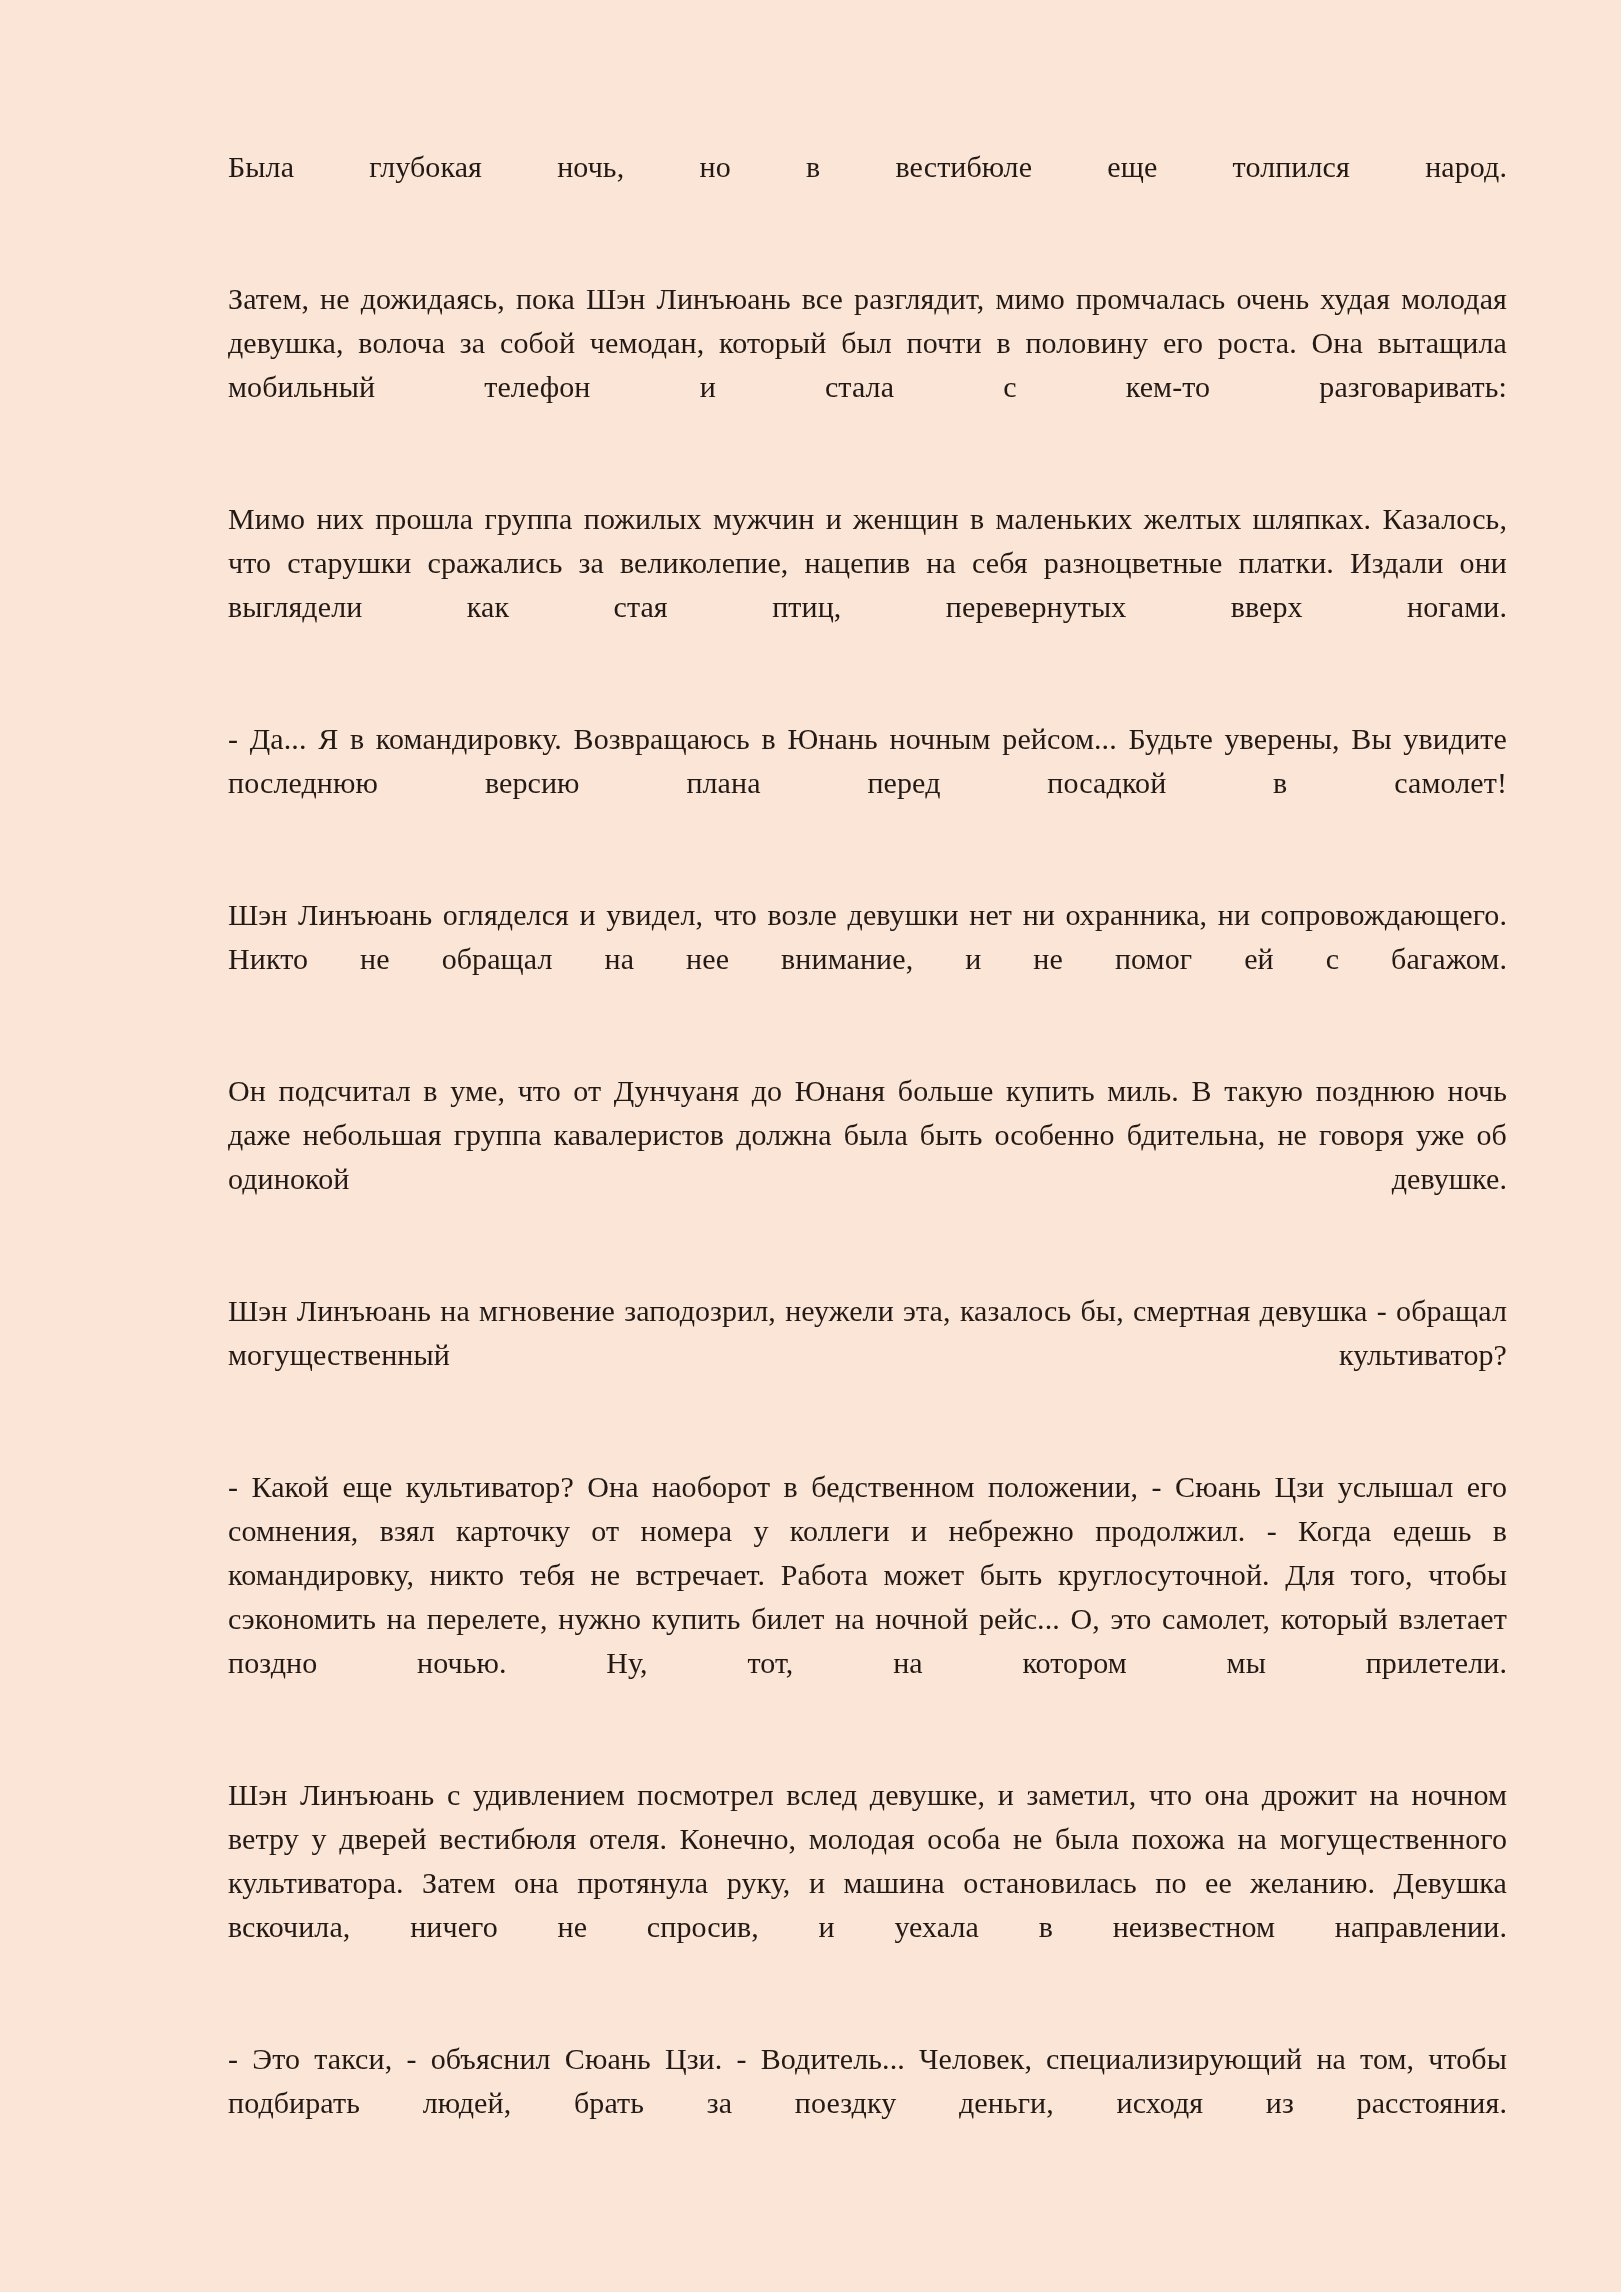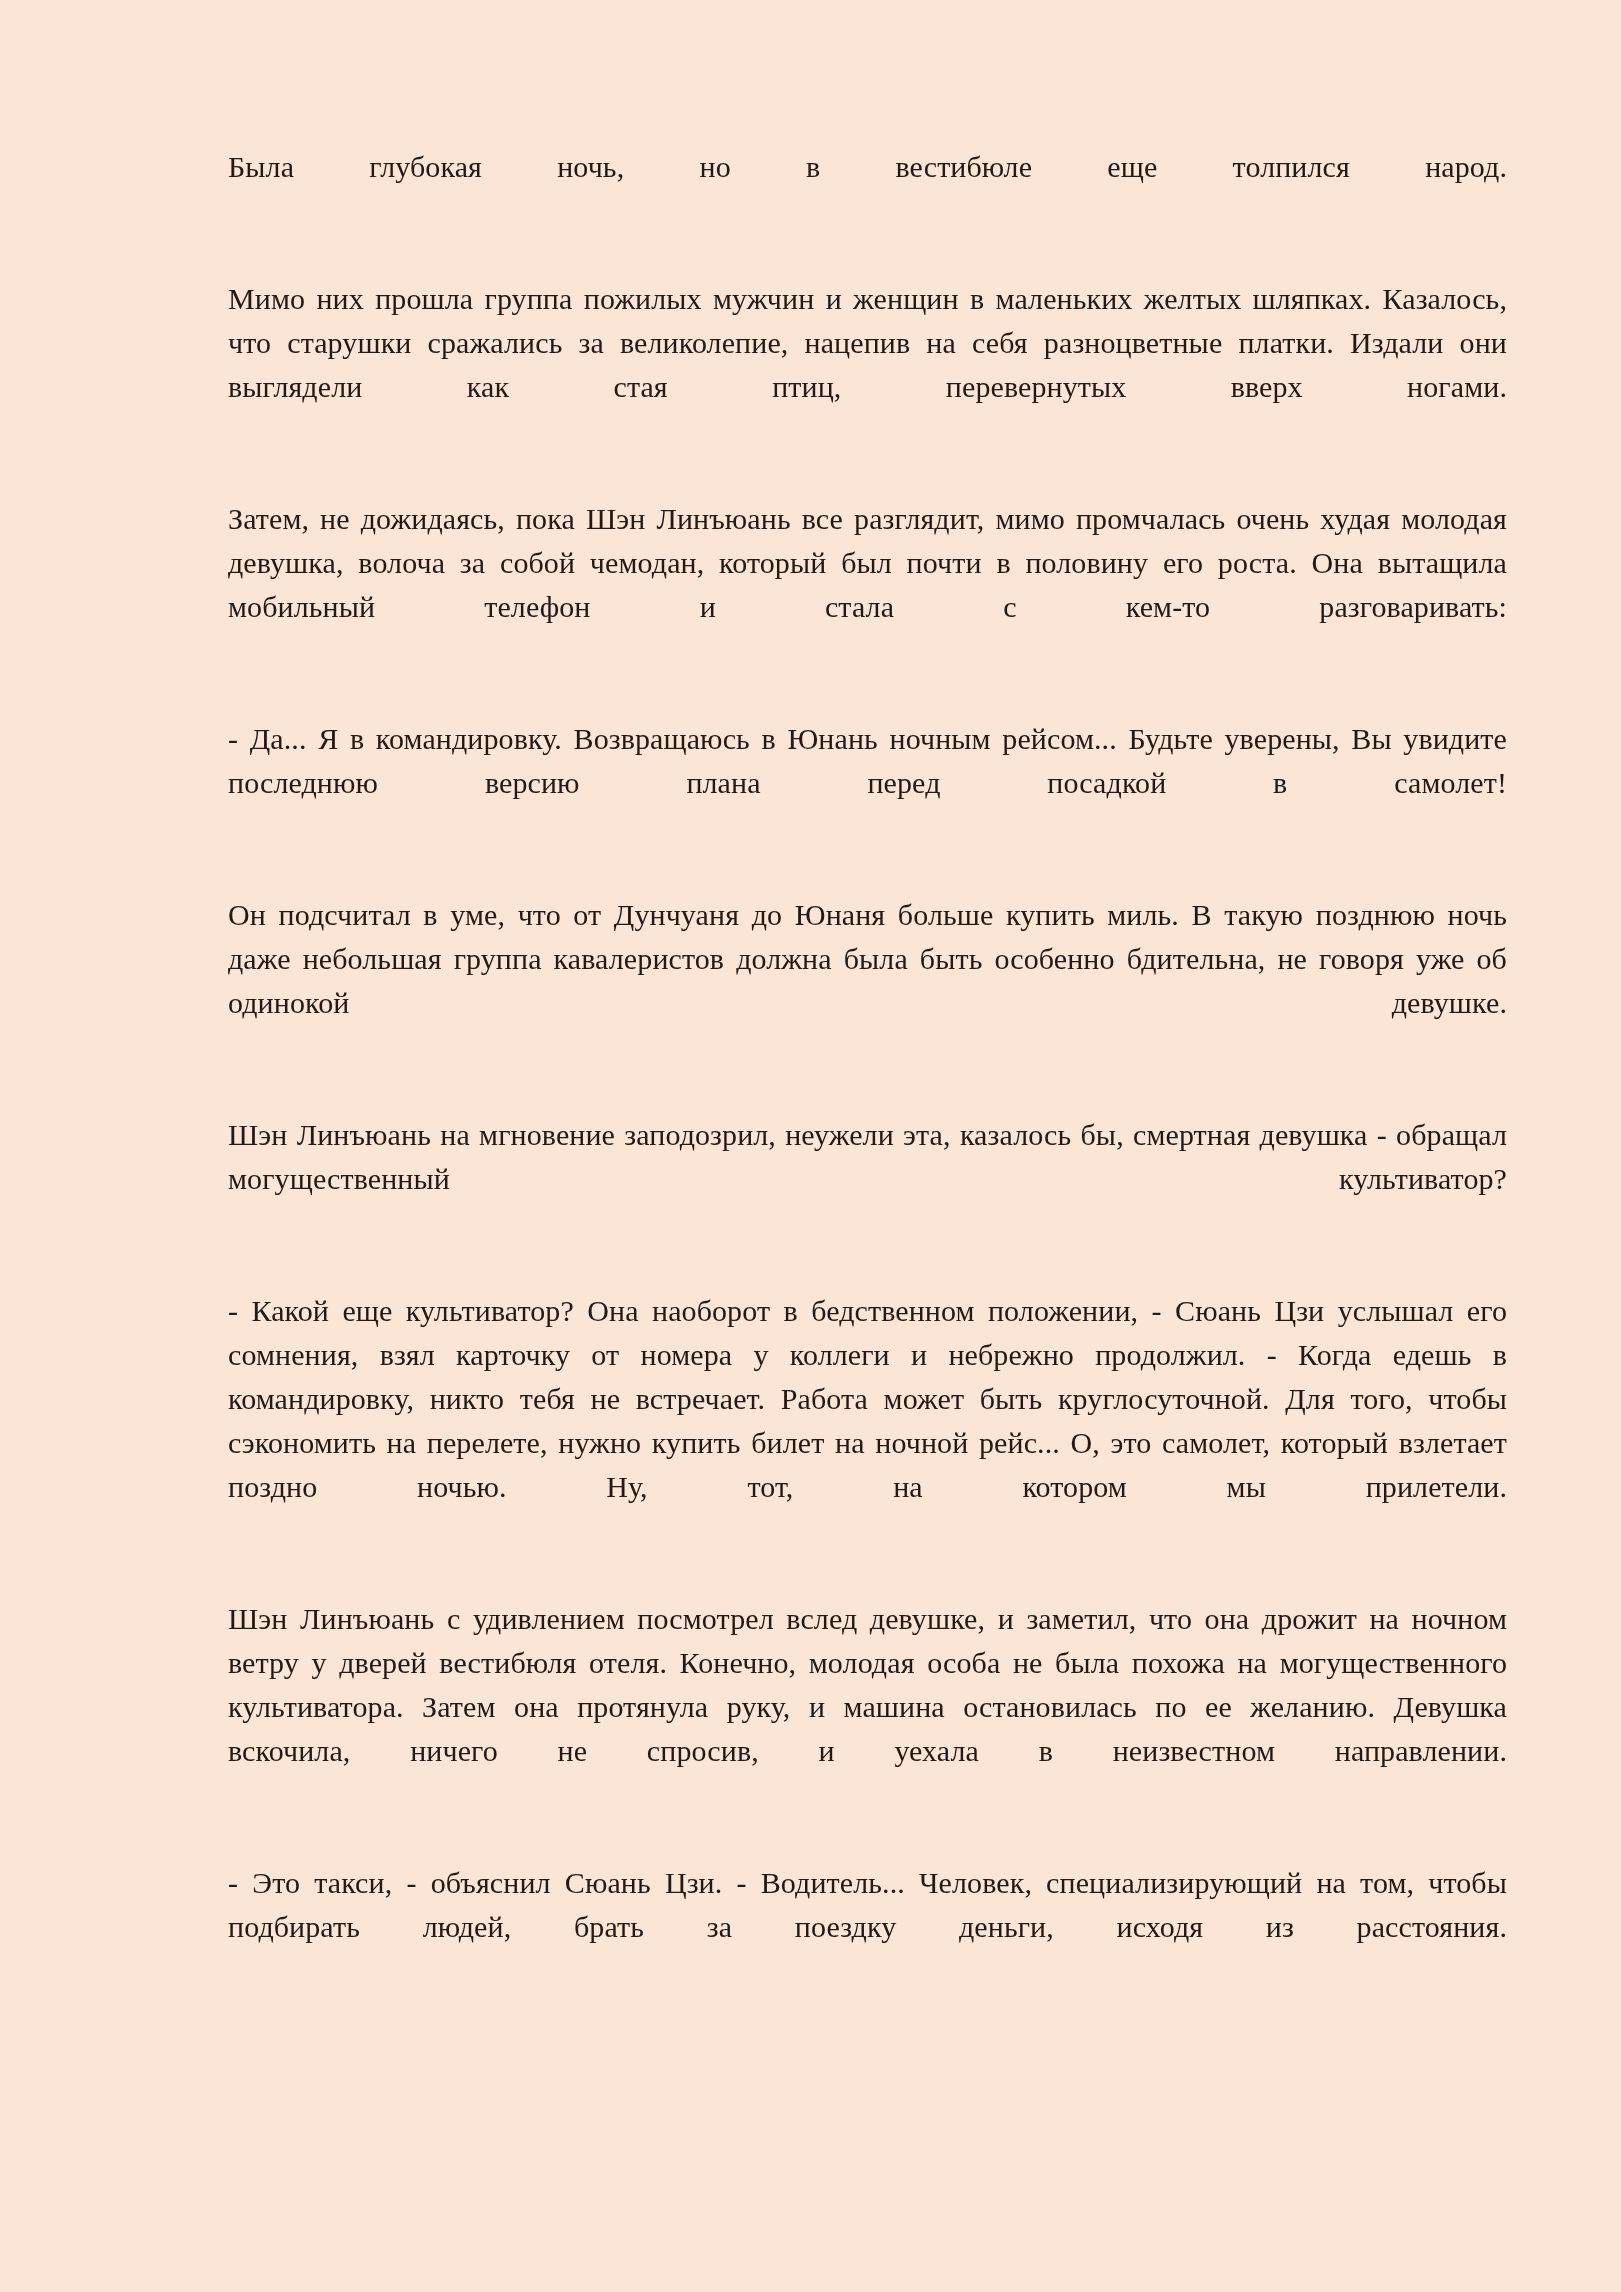--- a/index.html
+++ b/index.html
@@ -52,23 +52,24 @@
     display: inline-block;
     width: 100%;
   }
 </style>
 </head>
 <body>
 
 <div class="page">
   <div class="doc-body">
     <p class="para">Была глубокая ночь, но в вестибюле еще толпился народ.</p>
+    <p class="para">Затем, не дожидаясь, пока Шэн Линъюань все разглядит, мимо промчалась очень худая молодая девушка, волоча за собой чемодан, который был почти в половину его роста. Она вытащила мобильный телефон и стала с кем-то разговаривать:</p>
     <p class="para">Мимо них прошла группа пожилых мужчин и женщин в маленьких желтых шляпках. Казалось, что старушки сражались за великолепие, нацепив на себя разноцветные платки. Издали они выглядели как стая птиц, перевернутых вверх ногами.</p>
-    <p class="para">Затем, не дожидаясь, пока Шэн Линъюань все разглядит, мимо промчалась очень худая молодая девушка, волоча за собой чемодан, который был почти в половину его роста. Она вытащила мобильный телефон и стала с кем-то разговаривать:</p>
     <p class="para">- Да... Я в командировку. Возвращаюсь в Юнань ночным рейсом... Будьте уверены, Вы увидите последнюю версию плана перед посадкой в самолет!</p>
+    <p class="para">Шэн Линъюань огляделся и увидел, что возле девушки нет ни охранника, ни сопровождающего. Никто не обращал на нее внимание, и не помог ей с багажом.</p>
     <p class="para">Он подсчитал в уме, что от Дунчуаня до Юнаня больше купить миль. В такую позднюю ночь даже небольшая группа кавалеристов должна была быть особенно бдительна, не говоря уже об одинокой девушке.</p>
     <p class="para">Шэн Линъюань на мгновение заподозрил, неужели эта, казалось бы, смертная девушка - обращал могущественный культиватор?</p>
     <p class="para">- Какой еще культиватор? Она наоборот в бедственном положении, - Сюань Цзи услышал его сомнения, взял карточку от номера у коллеги и небрежно продолжил. - Когда едешь в командировку, никто тебя не встречает. Работа может быть круглосуточной. Для того, чтобы сэкономить на перелете, нужно купить билет на ночной рейс... О, это самолет, который взлетает поздно ночью. Ну, тот, на котором мы прилетели.</p>
     <p class="para">Шэн Линъюань с удивлением посмотрел вслед девушке, и заметил, что она дрожит на ночном ветру у дверей вестибюля отеля. Конечно, молодая особа не была похожа на могущественного культиватора. Затем она протянула руку, и машина остановилась по ее желанию. Девушка вскочила, ничего не спросив, и уехала в неизвестном направлении.</p>
     <p class="para">- Это такси, - объяснил Сюань Цзи. - Водитель... Человек, специализирующий на том, чтобы подбирать людей, брать за поездку деньги, исходя из расстояния.</p>
   </div>
 </div>
 
 
 </body></html>

